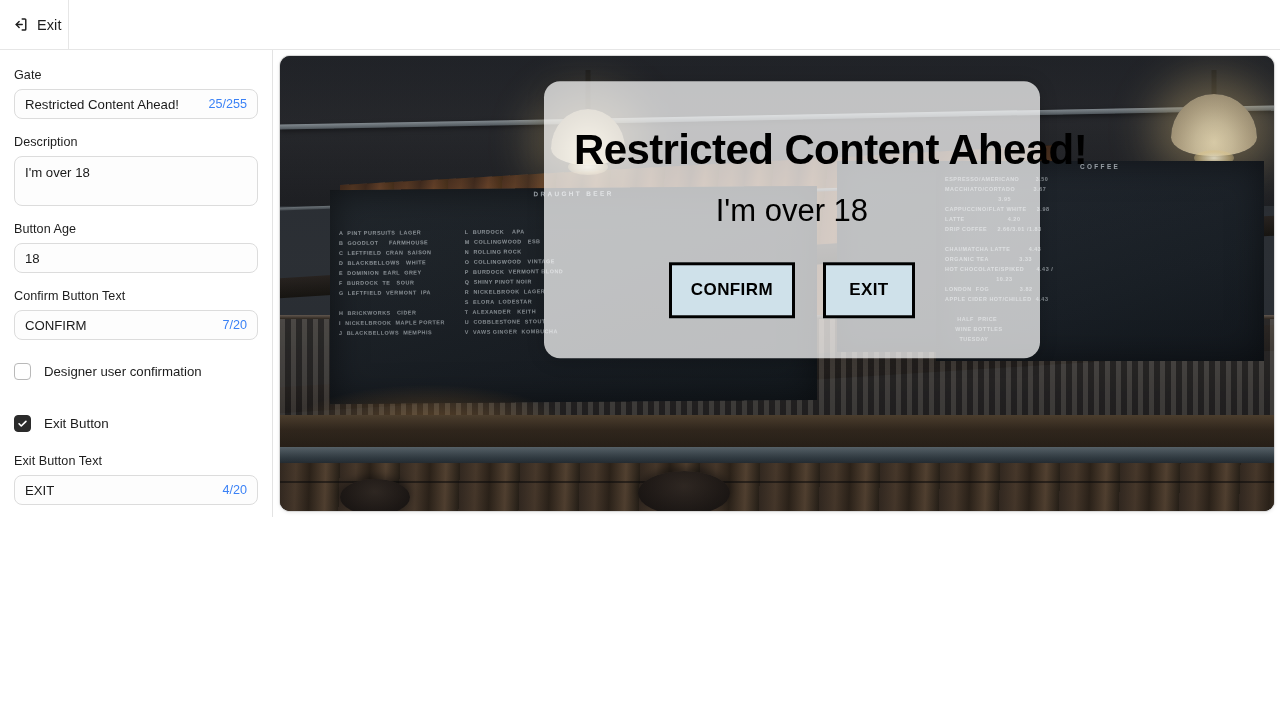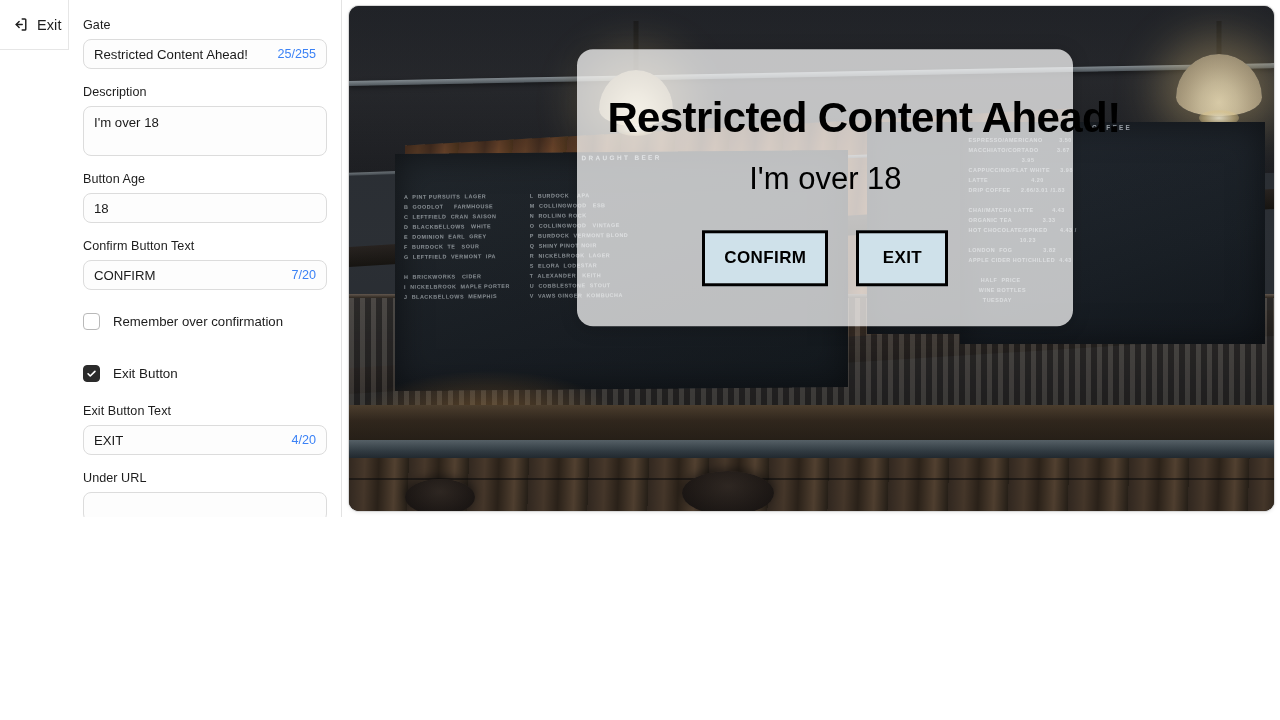--- a/index.html
+++ b/index.html
@@ -4,21 +4,21 @@
 <style>
   * { margin:0; padding:0; box-sizing:border-box; }
   html, body {
     width:1280px; height:720px;
     font-family:"Liberation Sans", sans-serif;
     background:#ffffff;
     overflow:hidden;
     -webkit-font-smoothing:antialiased;
   }
 
-  #app { position:relative; width:1280px; height:517px; display:flex; flex-direction:row; }
+  #app { position:relative; width:1280px; height:517px; display:flex; flex-direction:column; }
 
   
   .topbar {
     height:50px; flex:0 0 50px;
     display:flex; align-items:stretch;
     background:#ffffff;
     border-bottom:1px solid #e6e6e6;
   }
   .exit-cell {
     width:69px;
@@ -353,21 +353,21 @@
             <span class="counter">7/20</span>
           </div>
         </div>
 
         <div class="spacer-8"></div>
 
         <div class="check-row">
           <span class="cbox">
             
           </span>
-          <span class="check-lbl">Remember over confirmation</span>
+          <span class="check-lbl">Designer user confirmation</span>
         </div>
 
 
 
         <div class="spacer-14"></div>
 
         <div class="check-row">
           <span class="cbox on">
             <svg viewBox="0 0 16 16" width="11" height="11" fill="none" stroke="#ffffff" stroke-width="2.4" stroke-linecap="round" stroke-linejoin="round">
                 <path d="M3 8.4l3.2 3.2L13 4.8"></path>

